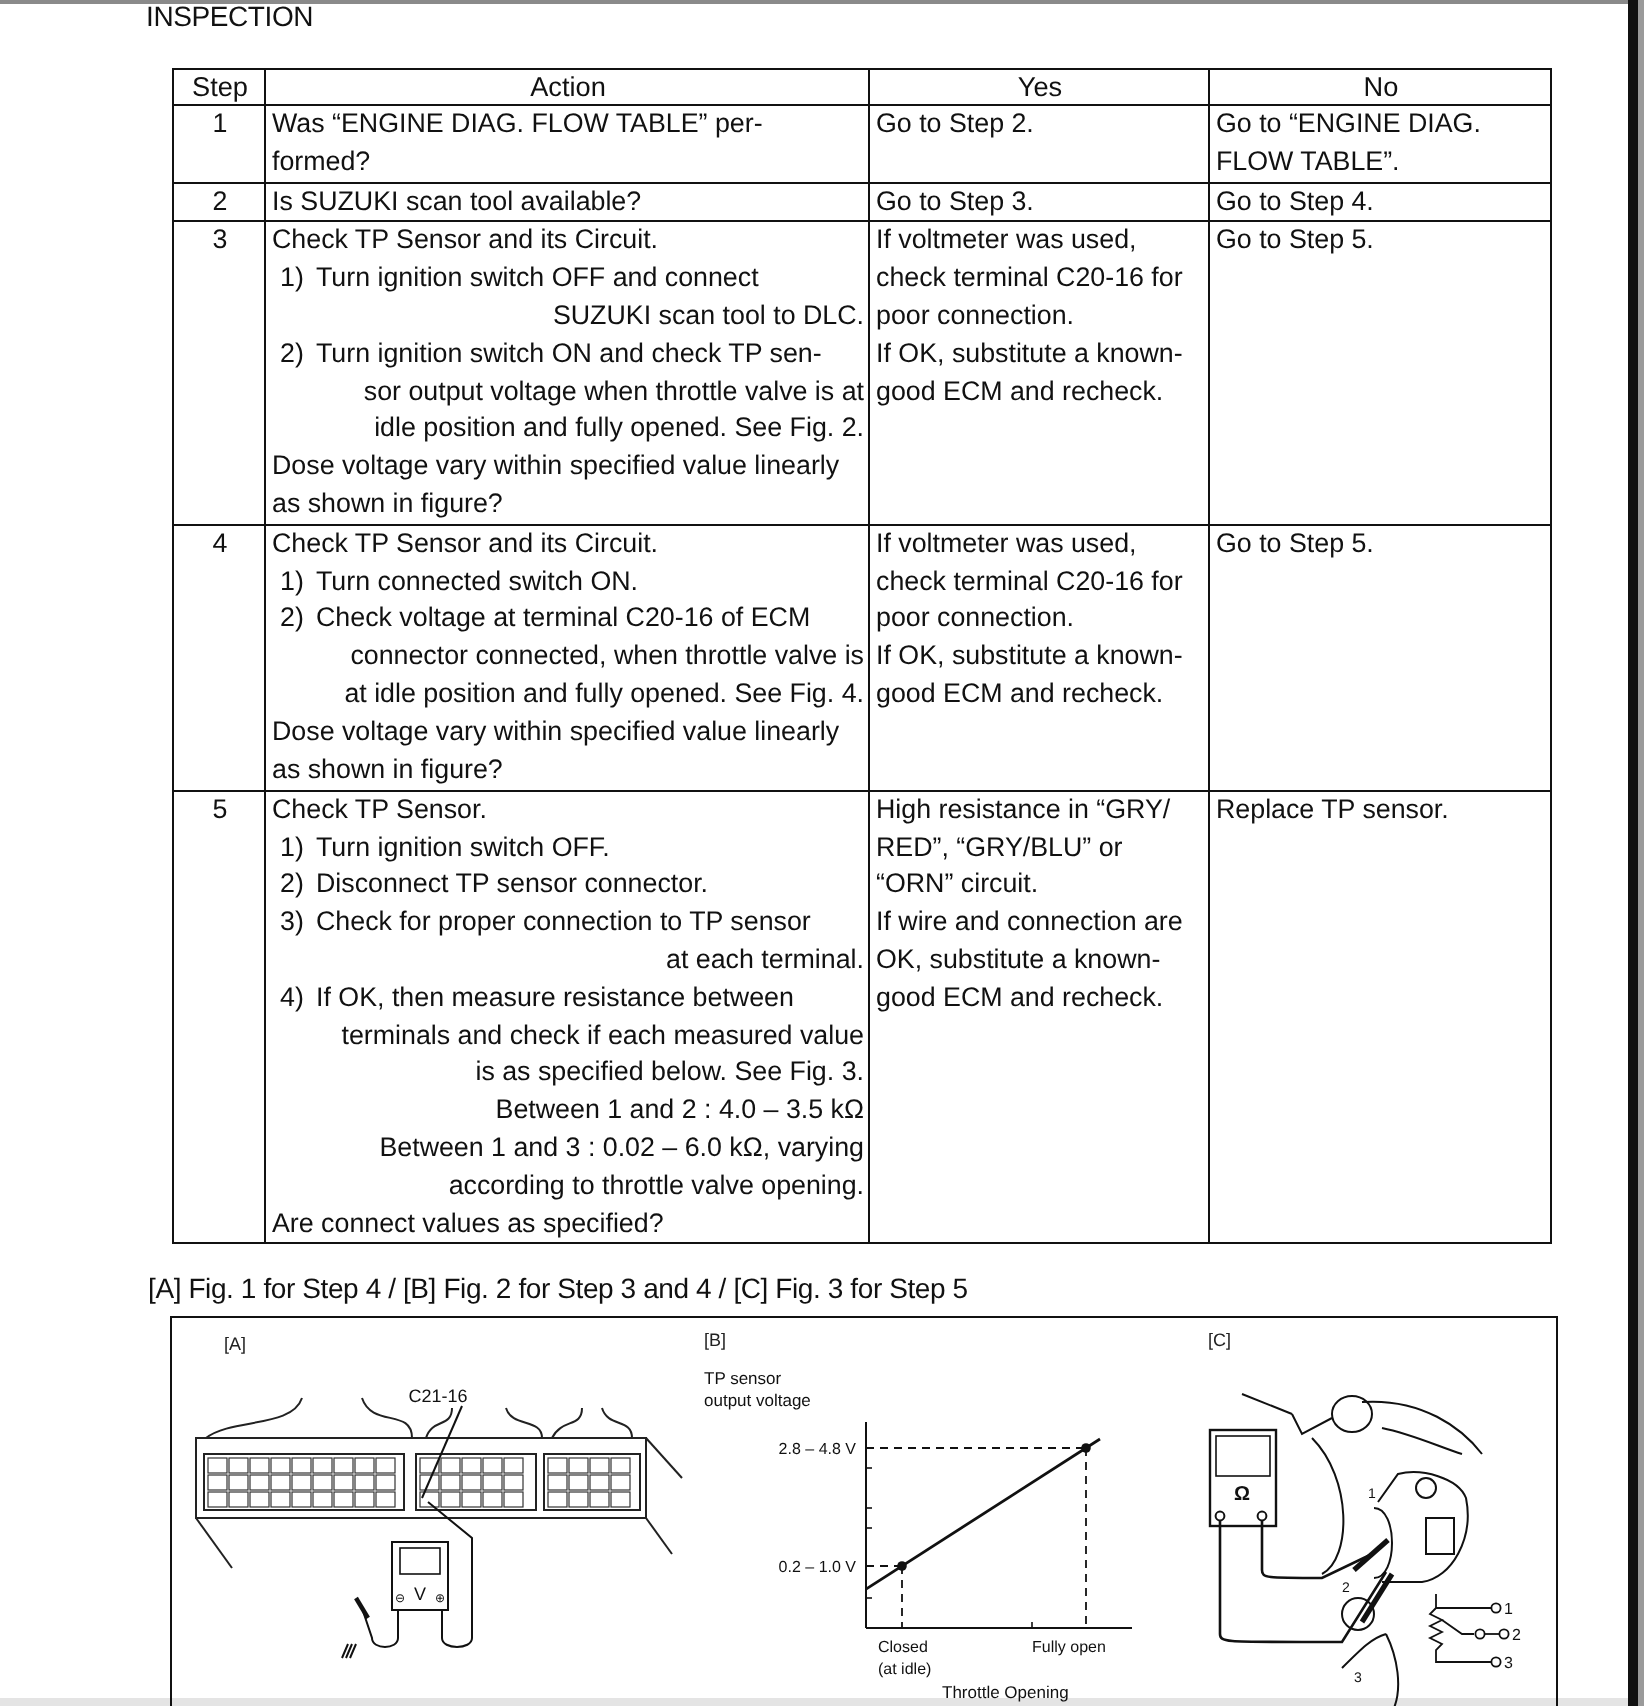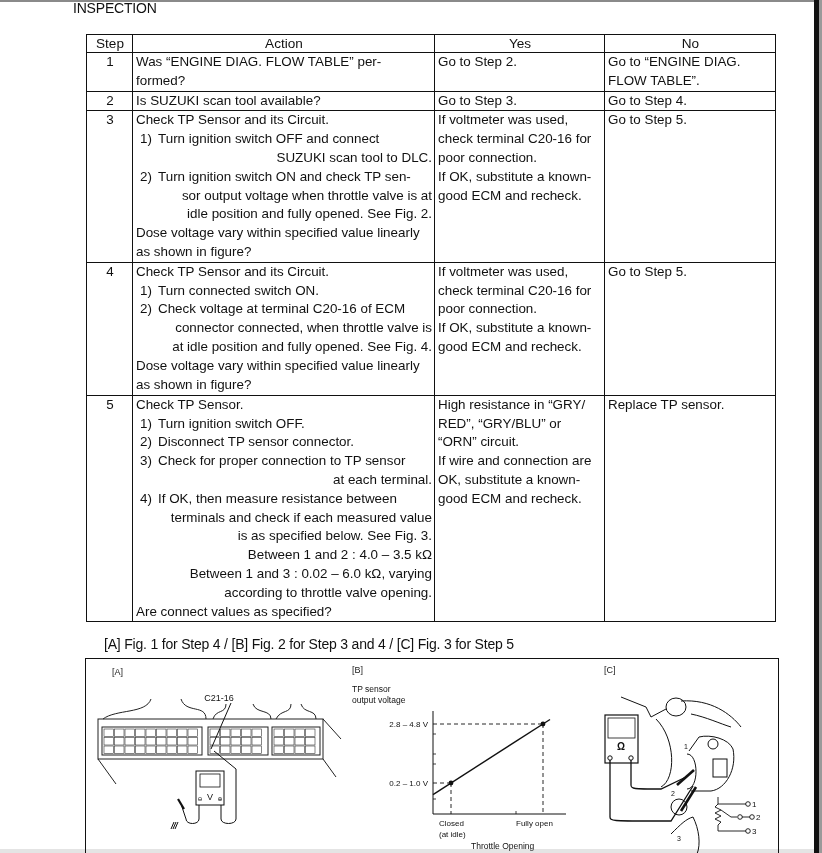--- a/index.html
+++ b/index.html
@@ -22,21 +22,21 @@
     font-size:13.4px; line-height:18.8px;
   }
   table.insp td, table.insp th {
     border:1px solid #111; vertical-align:top; padding:0 2px 0 3px;
   }
   table.insp th { font-weight:normal; text-align:center; height:17px; line-height:17px; font-size:13.6px; }
   td.stepc { text-align:center; }
   .ind { display:block; padding-left:22px;text-align:right; }
   .line { display:block; }
 
-  .figcap { position:absolute; left:104px; top:636px; font-size:14px; letter-spacing:-0.2px; }
+  .figcap { position:absolute; left:74px; top:636px; font-size:14px; letter-spacing:-0.2px; }
   .figbox { position:absolute; left:85px; top:658px; width:692px; height:195px; border-left:1px solid #111; border-right:1px solid #111; border-top:1px solid #111; }
   .figlabel { position:absolute; font-size:9px; color:#222; }
   svg text { font-family:"Liberation Sans", sans-serif; }
 </style>
 </head>
 <body>
 
 <div class="topbar"></div>
 <div class="rightbar"></div>
 <div class="rightbar2"></div>

